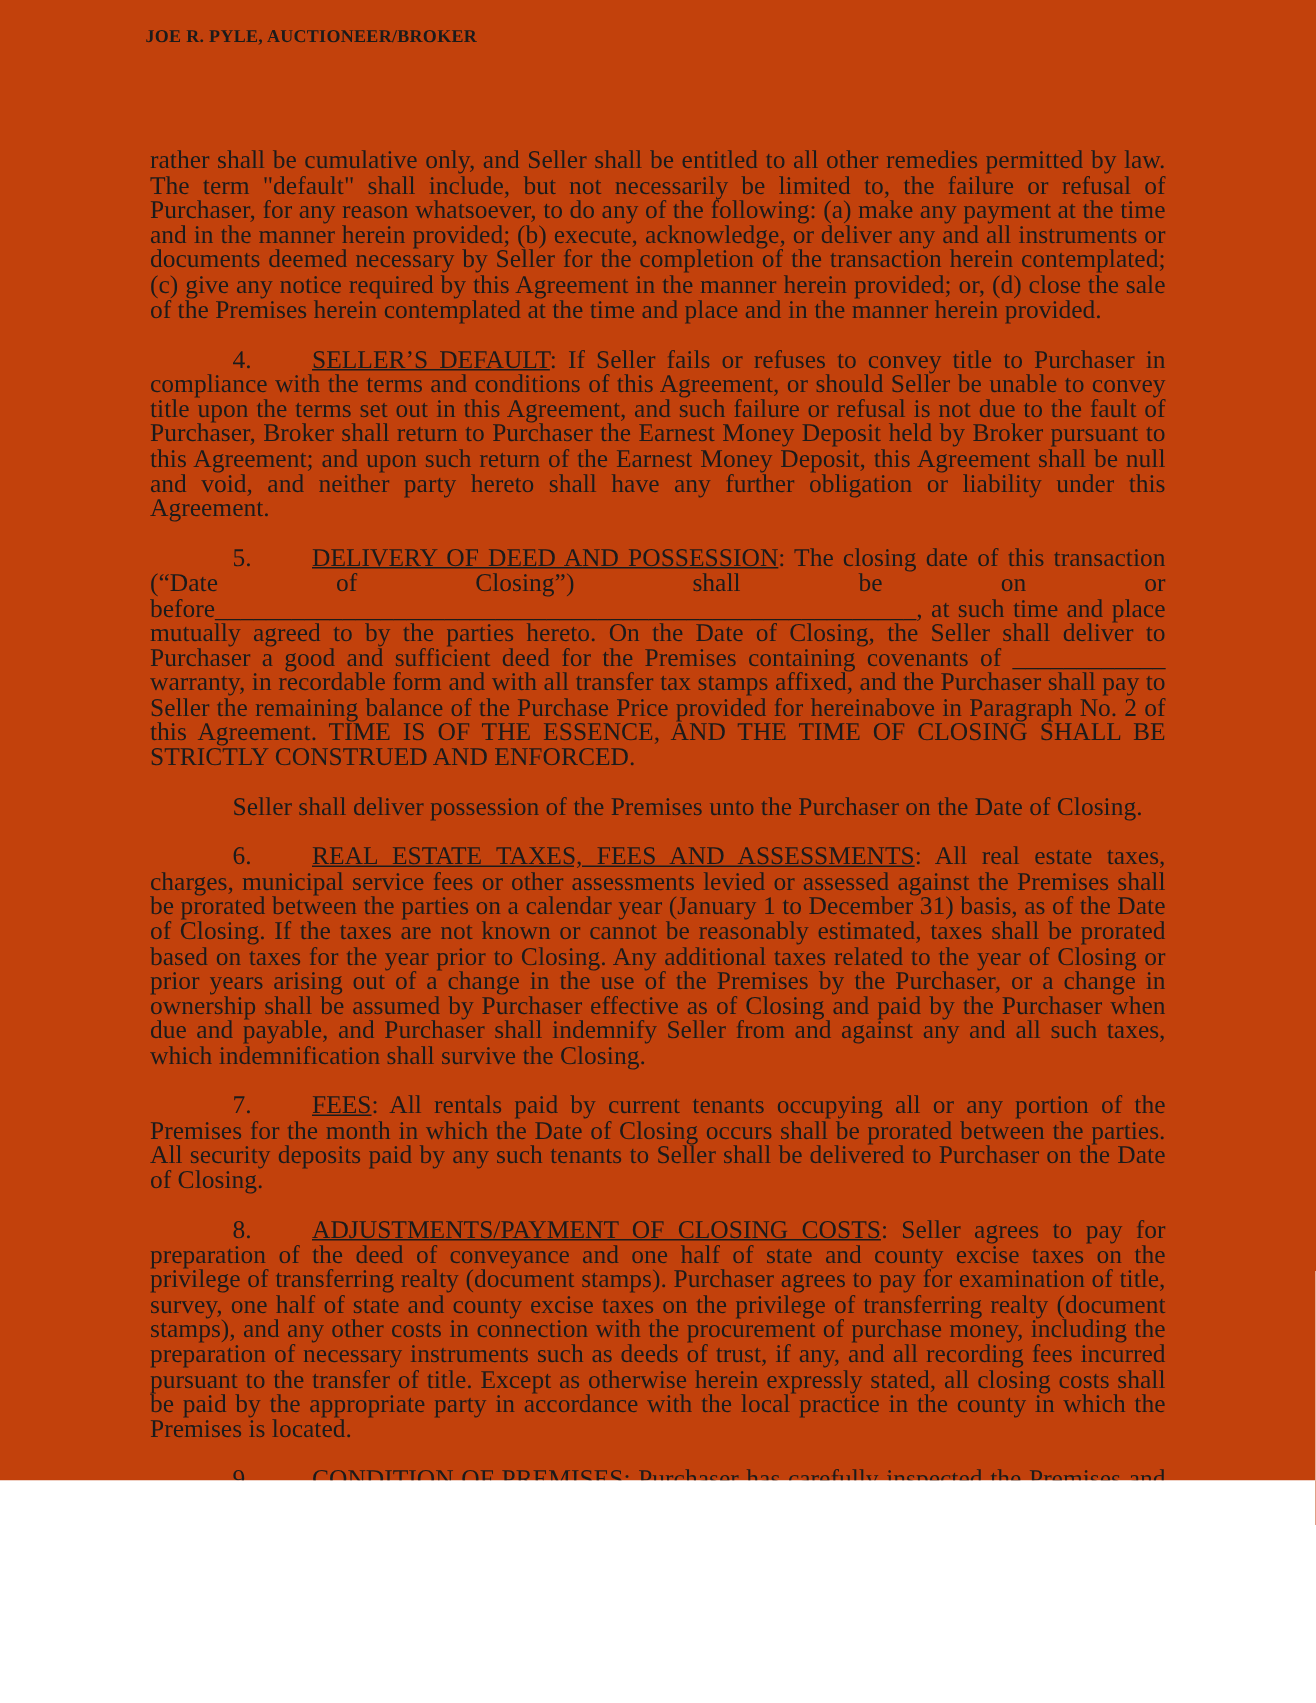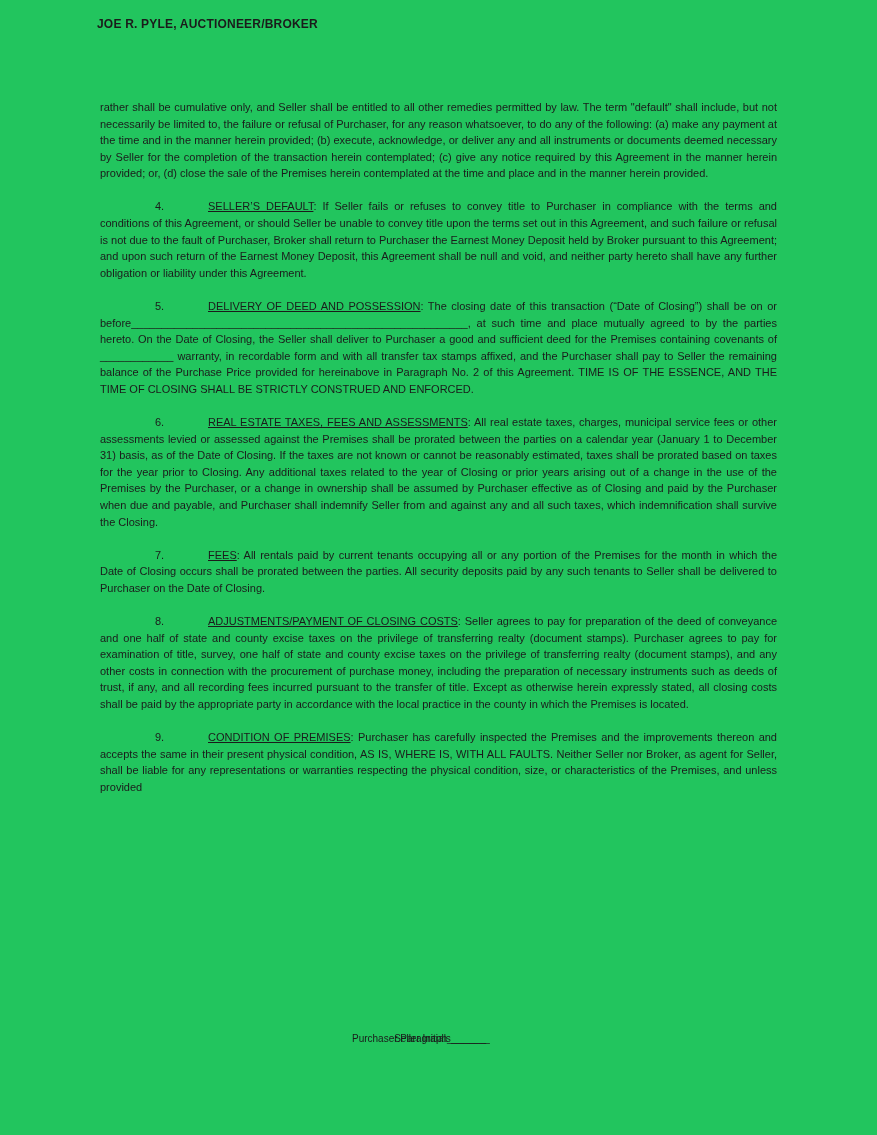--- a/index.html
+++ b/index.html
@@ -3,40 +3,40 @@
 <meta charset="utf-8">
 <style>
   html, body {
     margin: 0;
     padding: 0;
     background: #ffffff;
   }
   .page {
     position: relative;
     width: 877px;
-    height: 1135px;
-    background: #22c55e;
+    height: 987px;
+    background: #c2410c;
     color: #1b1b1b;
-    font-family: Liberation Sans, sans-serif;
+    font-family: Liberation Serif, serif;
     overflow: hidden;
   }
   .header {
     position: absolute;
     top: 17px;
     left: 97px;
     font-size: 12px;
     font-weight: bold;
     letter-spacing: 0.2px;
   }
   .content {
     position: absolute;
     top: 99px;
     left: 100px;
     width: 677px;
-    font-size: 11px;
+    font-size: 17px;
     line-height: 16.6px;
   }
   p.para {
     margin: 0 0 16.5px 0;
     text-align: justify;
   }
   p.para:last-child { margin-bottom: 0; }
   .pnum {
     display: inline-block;
     margin-left: 55px;
@@ -72,20 +72,21 @@
   <div class="header">JOE R. PYLE, AUCTIONEER/BROKER</div>
 
   <div class="content">
 
     <p class="para"><span>rather shall be cumulative only, and Seller shall be entitled to all other remedies permitted by law. The term "default" shall include, but not necessarily be limited to, the failure or refusal of Purchaser, for any reason whatsoever, to do any of the following: (a) make any payment at the time and in the manner herein provided; (b) execute, acknowledge, or deliver any and all instruments or documents deemed necessary by Seller for the completion of the transaction herein contemplated; (c) give any notice required by this Agreement in the manner herein provided; or, (d) close the sale of the Premises herein contemplated at the time and place and in the manner herein provided.</span></p>
 
     <p class="para"><span class="pnum">4.</span><span class="heading">SELLER’S DEFAULT</span><span>:  If Seller fails or refuses to convey title to Purchaser in compliance with the terms and conditions of this Agreement, or should Seller be unable to convey title upon the terms set out in this Agreement, and such failure or refusal is not due to the fault of Purchaser, Broker shall return to Purchaser the Earnest Money Deposit held by Broker pursuant to this Agreement; and upon such return of the Earnest Money Deposit, this Agreement shall be null and void, and neither party hereto shall have any further obligation or liability under this Agreement.</span></p>
 
     <p class="para"><span class="pnum">5.</span><span class="heading">DELIVERY OF DEED AND POSSESSION</span><span>: The closing date of this transaction (“Date of Closing”) shall be on or before_______________________________________________________, at such time and place mutually agreed to by the parties hereto. On the Date of Closing, the Seller shall deliver to Purchaser a good and sufficient deed for the Premises containing covenants of ____________ warranty, in recordable form and with all transfer tax stamps affixed, and the Purchaser shall pay to Seller the remaining balance of the Purchase Price provided for hereinabove in Paragraph No. 2 of this Agreement. TIME IS OF THE ESSENCE, AND THE TIME OF CLOSING SHALL BE STRICTLY CONSTRUED AND ENFORCED.</span></p>
 
+    <p class="para indent-line"><span>Seller shall deliver possession of the Premises unto the Purchaser on the Date of Closing.</span></p>
 
     <p class="para"><span class="pnum">6.</span><span class="heading">REAL ESTATE TAXES, FEES AND ASSESSMENTS</span><span>: All real estate taxes, charges, municipal service fees or other assessments levied or assessed against the Premises shall be prorated between the parties on a calendar year (January 1 to December 31) basis, as of the Date of Closing. If the taxes are not known or cannot be reasonably estimated, taxes shall be prorated based on taxes for the year prior to Closing. Any additional taxes related to the year of Closing or prior years arising out of a change in the use of the Premises by the Purchaser, or a change in ownership shall be assumed by Purchaser effective as of Closing and paid by the Purchaser when due and payable, and Purchaser shall indemnify Seller from and against any and all such taxes, which indemnification shall survive the Closing.</span></p>
 
     <p class="para"><span class="pnum">7.</span><span class="heading">FEES</span><span>: All rentals paid by current tenants occupying all or any portion of the Premises for the month in which the Date of Closing occurs shall be prorated between the parties. All security deposits paid by any such tenants to Seller shall be delivered to Purchaser on the Date of Closing.</span></p>
 
     <p class="para"><span class="pnum">8.</span><span class="heading">ADJUSTMENTS/PAYMENT OF CLOSING COSTS</span><span>:  Seller agrees to pay for preparation of the deed of conveyance and one half of state and county excise taxes on the privilege of transferring realty (document stamps). Purchaser agrees to pay for examination of title, survey, one half of state and county excise taxes on the privilege of transferring realty (document stamps), and any other costs in connection with the procurement of purchase money, including the preparation of necessary instruments such as deeds of trust, if any, and all recording fees incurred pursuant to the transfer of title. Except as otherwise herein expressly stated, all closing costs shall be paid by the appropriate party in accordance with the local practice in the county in which the Premises is located.</span></p>
 
     <p class="para"><span class="pnum">9.</span><span class="heading">CONDITION OF PREMISES</span><span>: Purchaser has carefully inspected the Premises and the improvements thereon and accepts the same in their present physical condition, AS IS, WHERE IS, WITH ALL FAULTS. Neither Seller nor Broker, as agent for Seller, shall be liable for any representations or warranties respecting the physical condition, size, or characteristics of the Premises, and unless provided</span></p>
 
   </div>

